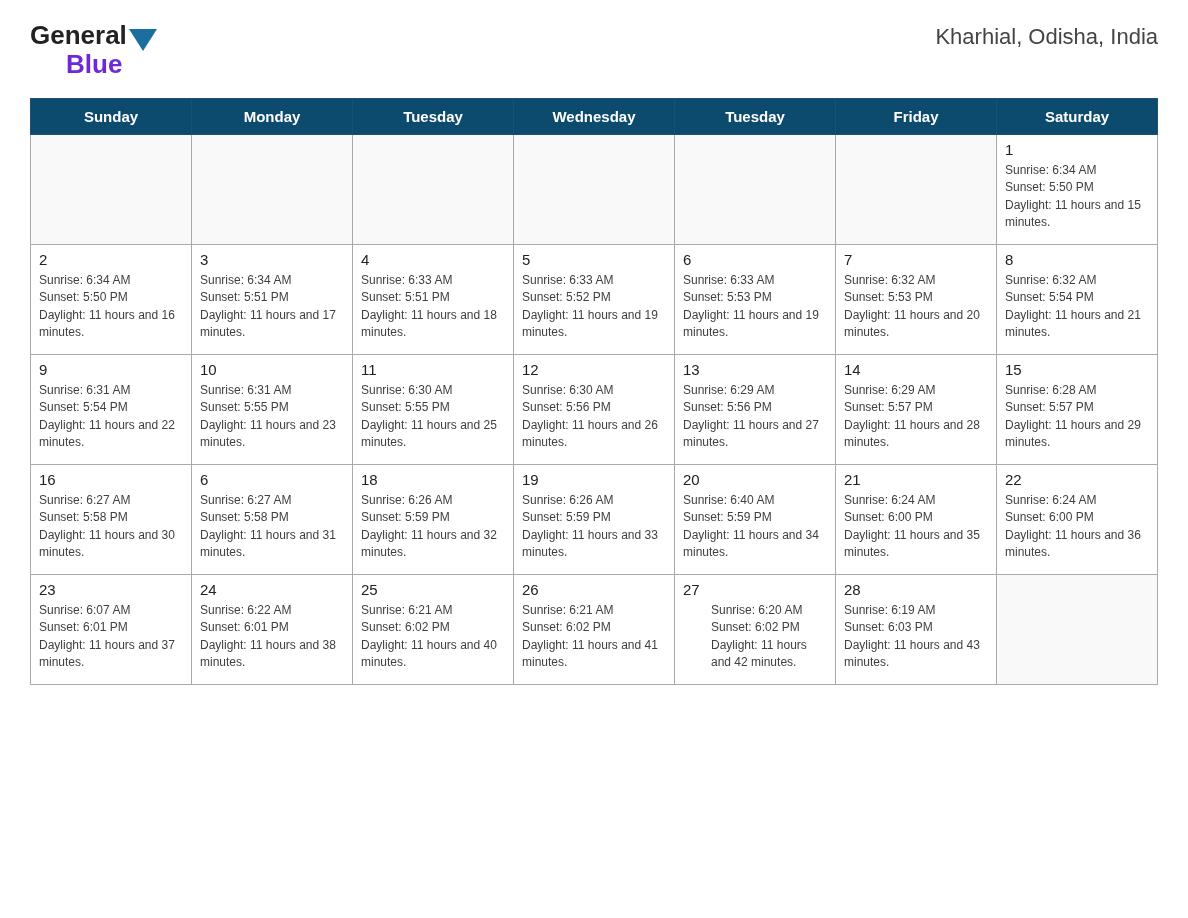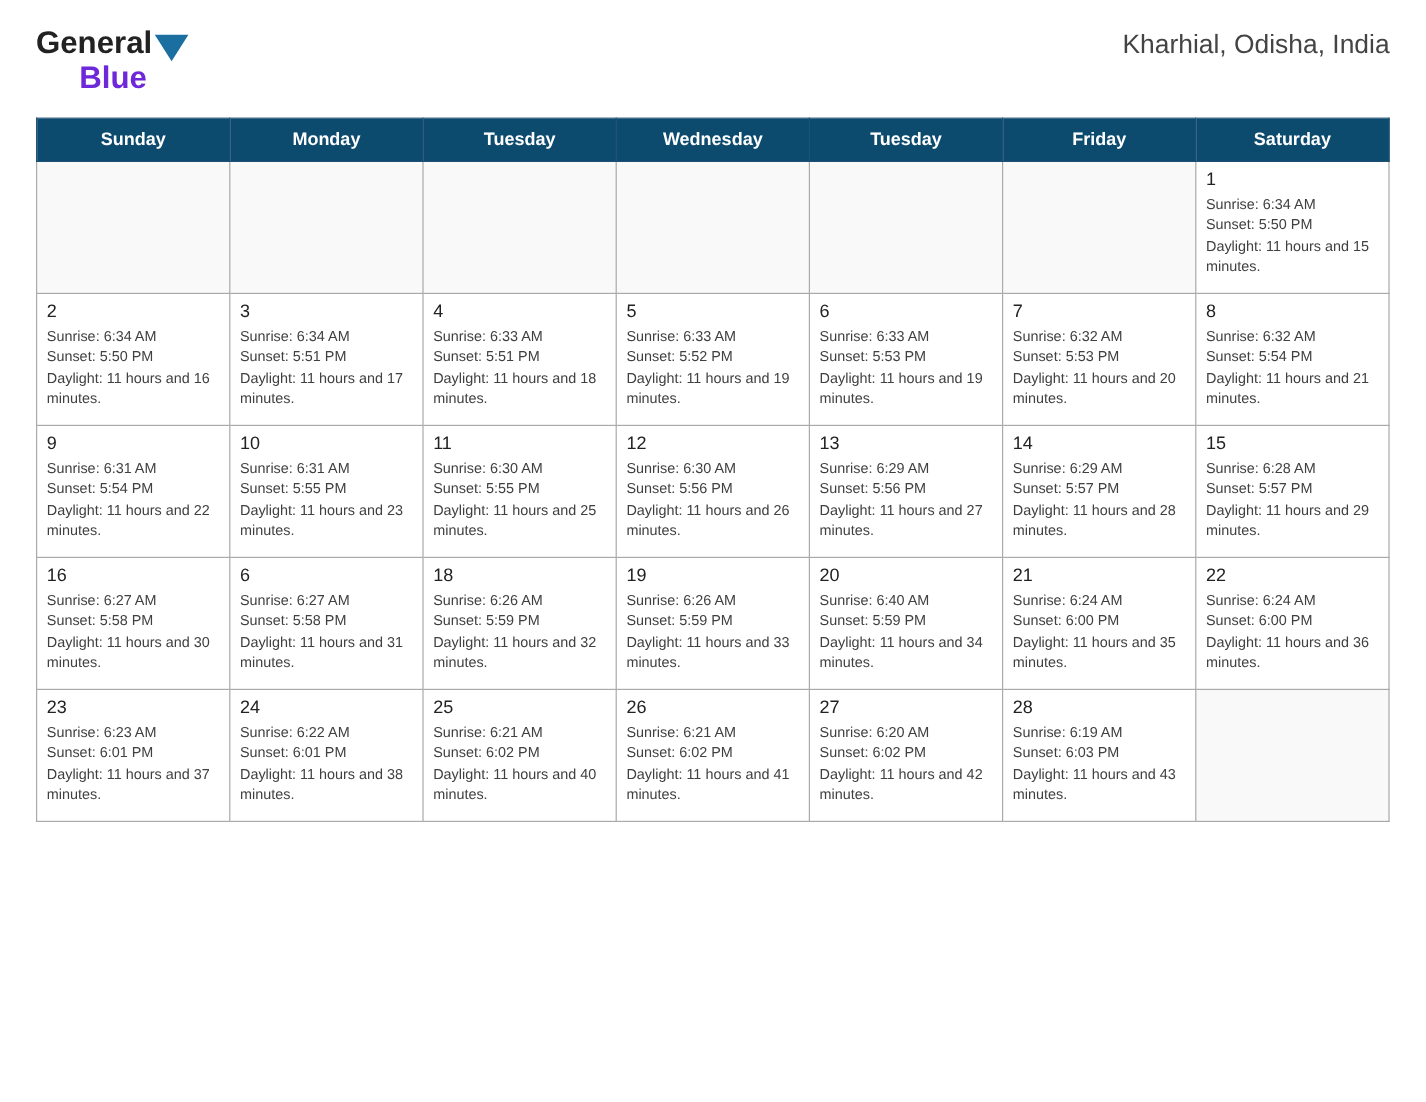--- a/index.html
+++ b/index.html
@@ -273,21 +273,21 @@
         <td>
           <div class="day-number">22</div>
           <div class="day-info" style="white-space: pre-line;">Sunrise: 6:24 AM
 Sunset: 6:00 PM
 Daylight: 11 hours and 36 minutes.</div>
         </td>
       </tr>
       <tr class="week-row">
         <td>
           <div class="day-number">23</div>
-          <div class="day-info" style="white-space: pre-line;">Sunrise: 6:23 AM
+          <div class="day-info" style="white-space: pre-line;">Sunrise: 6:07 AM
 Sunset: 6:01 PM
 Daylight: 11 hours and 37 minutes.</div>
         </td>
         <td>
           <div class="day-number">24</div>
           <div class="day-info" style="white-space: pre-line;">Sunrise: 6:22 AM
 Sunset: 6:01 PM
 Daylight: 11 hours and 38 minutes.</div>
         </td>
         <td>
@@ -297,21 +297,21 @@
 Daylight: 11 hours and 40 minutes.</div>
         </td>
         <td>
           <div class="day-number">26</div>
           <div class="day-info" style="white-space: pre-line;">Sunrise: 6:21 AM
 Sunset: 6:02 PM
 Daylight: 11 hours and 41 minutes.</div>
         </td>
         <td>
           <div class="day-number">27</div>
-          <div class="day-info" style="white-space: pre-line;">Sunrise: 6:20 AM
+          <div class="day-info" style="white-space: pre-line; margin-left: 28px;">Sunrise: 6:20 AM
 Sunset: 6:02 PM
 Daylight: 11 hours and 42 minutes.</div>
         </td>
         <td>
           <div class="day-number">28</div>
           <div class="day-info" style="white-space: pre-line;">Sunrise: 6:19 AM
 Sunset: 6:03 PM
 Daylight: 11 hours and 43 minutes.</div>
         </td>
         <td class="empty-cell"></td>

